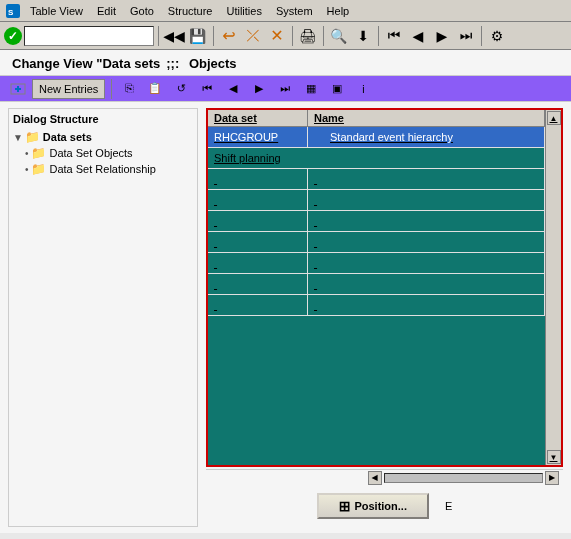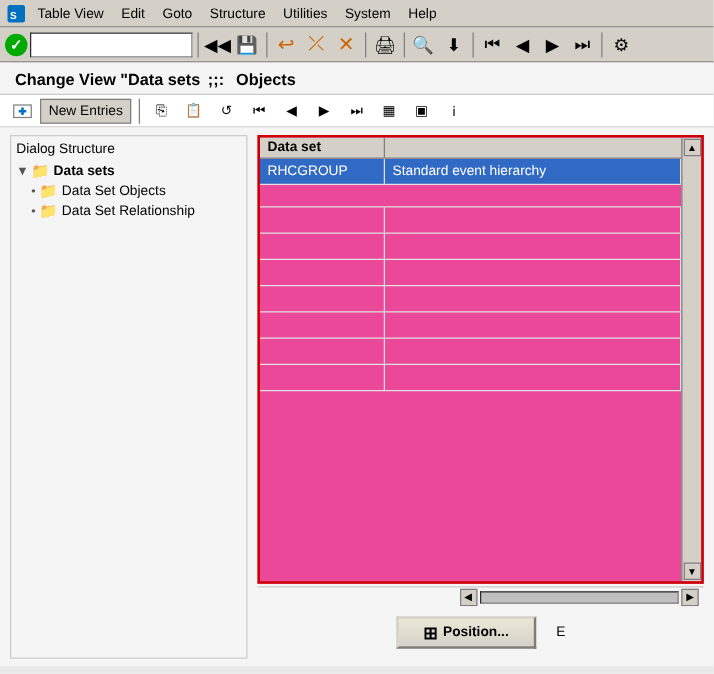--- a/index.html
+++ b/index.html
@@ -82,21 +82,21 @@
     .title-area h2 {
       font-size: 13px;
       font-weight: bold;
       color: #000;
     }
 
     
     .sub-toolbar {
       display: flex;
       align-items: center;
-      background: #ffffff;
+      background: #8b5cf6;
       padding: 3px 8px;
       border-bottom: 1px solid #ccc;
       gap: 4px;
       height: 26px;
     }
     .sub-toolbar-btn {
       width: 22px;
       height: 20px;
       border: 1px solid transparent;
       background: transparent;
@@ -130,21 +130,21 @@
     
     .dialog-structure {
       width: 190px;
       min-width: 190px;
       background: #f5f5f5;
       border: 1px solid #ccc;
       padding: 4px;
     }
     .dialog-title {
       font-size: 11px;
-      font-weight: normal;
+      font-weight: bold;
       margin-bottom: 4px;
       color: #000;
     }
     .tree-item {
       display: flex;
       align-items: center;
       padding: 1px 0;
       cursor: pointer;
       font-size: 11px;
     }
@@ -157,25 +157,26 @@
     .tree-arrow { font-size: 10px; margin-right: 2px; color: #555; }
 
     
     .data-table-area {
       flex: 1;
       display: flex;
       flex-direction: column;
     }
     .table-wrapper {
       border: 2px solid #cc0000;
-      background: #ec4899;
+      background: #0f766e;
       flex: 1;
       overflow: hidden;
       display: flex;
       flex-direction: column;
+      text-decoration: underline;
     }
     .table-header {
       display: flex;
       background: #d4d0c8;
       border-bottom: 1px solid #808080;
       font-weight: bold;
       font-size: 11px;
     }
     .th-cell {
       padding: 2px 6px;
@@ -188,20 +189,21 @@
 
     .table-body { flex: 1; overflow-y: auto; }
     .tr {
       display: flex;
       border-bottom: 1px solid #e0e0e0;
       min-height: 18px;
     }
     .tr.selected-row {
       background: #316ac5;
       color: white;
+      gap: 16px;
     }
     .tr.selected-row .td-cell { color: white; }
     .td-cell {
       padding: 1px 6px;
       border-right: 1px solid #e0e0e0;
       font-size: 11px;
       white-space: nowrap;
       overflow: hidden;
       line-height: 18px;
     }
@@ -390,31 +392,33 @@
     </div>
   </div>
 
   <div class="data-table-area">
     <div class="table-wrapper">
       <div style="display:flex; flex:1; overflow:hidden;">
         <div style="flex:1; display:flex; flex-direction:column; overflow:hidden;">
 
           <div class="table-header">
             <div class="th-cell th-dataset">Data set</div>
+            <div class="th-cell th-name">Name</div>
           </div>
 
           <div class="table-body">
 
             <div class="tr selected-row">
               <div class="td-cell td-dataset">RHCGROUP</div>
               <div class="td-cell td-name">Standard event hierarchy</div>
             </div>
 
 
             <div class="tr">
+              <div class="td-cell td-name">Shift planning</div>
             </div>
 
             <div class="tr">
               <div class="td-cell td-dataset">&nbsp;</div>
               <div class="td-cell td-name">&nbsp;</div>
             </div>
             <div class="tr">
               <div class="td-cell td-dataset">&nbsp;</div>
               <div class="td-cell td-name">&nbsp;</div>
             </div>

